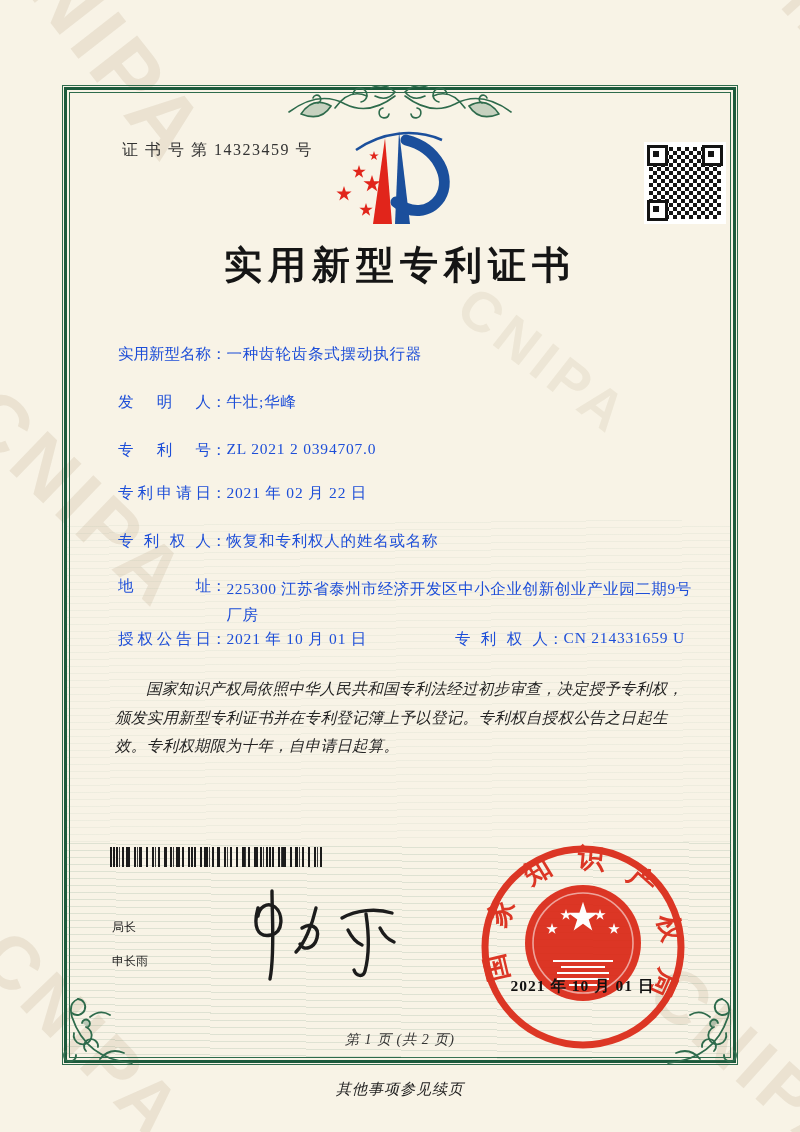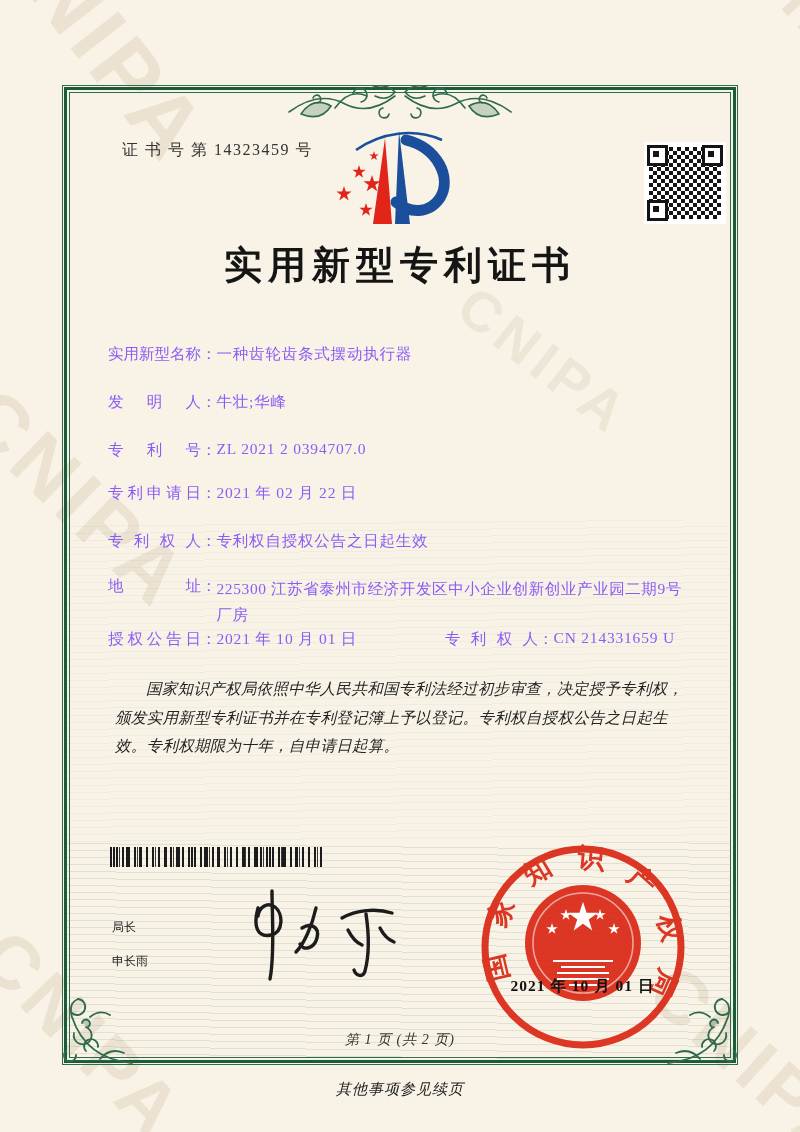--- a/index.html
+++ b/index.html
@@ -52,21 +52,21 @@
     background-color:#fff;
   }
   .finder{position:absolute;width:15px;height:15px;border:3px solid #141414;background:#fff;}
   .finder b{position:absolute;left:3px;top:3px;width:6px;height:6px;background:#141414;display:block;}
   .f-tl{left:3px;top:3px;} .f-tr{right:3px;top:3px;} .f-bl{left:3px;bottom:3px;}
   .title{
     position:absolute;left:0;top:240px;width:800px;text-align:center;
     font-size:38px;font-weight:bold;letter-spacing:6px;color:#151515;
   }
   
-  .field-row{position:absolute;left:108px;font-size:15.5px;color:#8b5cf6;white-space:nowrap;}
+  .field-row{position:absolute;left:118px;font-size:15.5px;color:#1d4ed8;white-space:nowrap;}
   .f-label{display:inline-block;width:93px;text-align:justify;text-align-last:justify;vertical-align:top;}
   .f-colon{display:inline-block;vertical-align:top;}
   .f-value{display:inline-block;letter-spacing:0.8px;vertical-align:top;}
   .row-addr .f-value{white-space:normal;width:478px;line-height:26px;letter-spacing:0.6px;}
   .grant-group{position:absolute;left:337px;top:0;white-space:nowrap;}
   .grant-group .f-label{width:93px;}
   
   .paras{position:absolute;left:99px;top:659px;width:604px;font-size:15.5px;
     line-height:28.5px;color:#242424;font-style:italic;letter-spacing:0.3px;}
   .paras p{margin:16px;text-indent:2em;}
@@ -192,21 +192,21 @@
 <div class="field-row" style="top:392px">
   <span class="f-label">发明人</span><span class="f-colon">：</span><span class="f-value">牛壮;华峰</span>
 </div>
 <div class="field-row" style="top:440px">
   <span class="f-label">专利号</span><span class="f-colon">：</span><span class="f-value">ZL 2021 2 0394707.0</span>
 </div>
 <div class="field-row" style="top:483px">
   <span class="f-label">专利申请日</span><span class="f-colon">：</span><span class="f-value">2021 年 02 月 22 日</span>
 </div>
 <div class="field-row" style="top:531px">
-  <span class="f-label">专利权人</span><span class="f-colon">：</span><span class="f-value">专利权自授权公告之日起生效</span>
+  <span class="f-label">专利权人</span><span class="f-colon">：</span><span class="f-value">恢复和专利权人的姓名或名称</span>
 </div>
 <div class="field-row row-addr" style="top:576px">
   <span class="f-label">地址</span><span class="f-colon">：</span><span class="f-value">225300 江苏省泰州市经济开发区中小企业创新创业产业园二期9号厂房</span>
 </div>
 <div class="field-row" style="top:629px">
   <span class="f-label">授权公告日</span><span class="f-colon">：</span><span class="f-value">2021 年 10 月 01 日</span>
   <span class="grant-group">
     <span class="f-label">专利权人</span><span class="f-colon">：</span><span class="f-value">CN 214331659 U</span>
   </span>
 </div>

